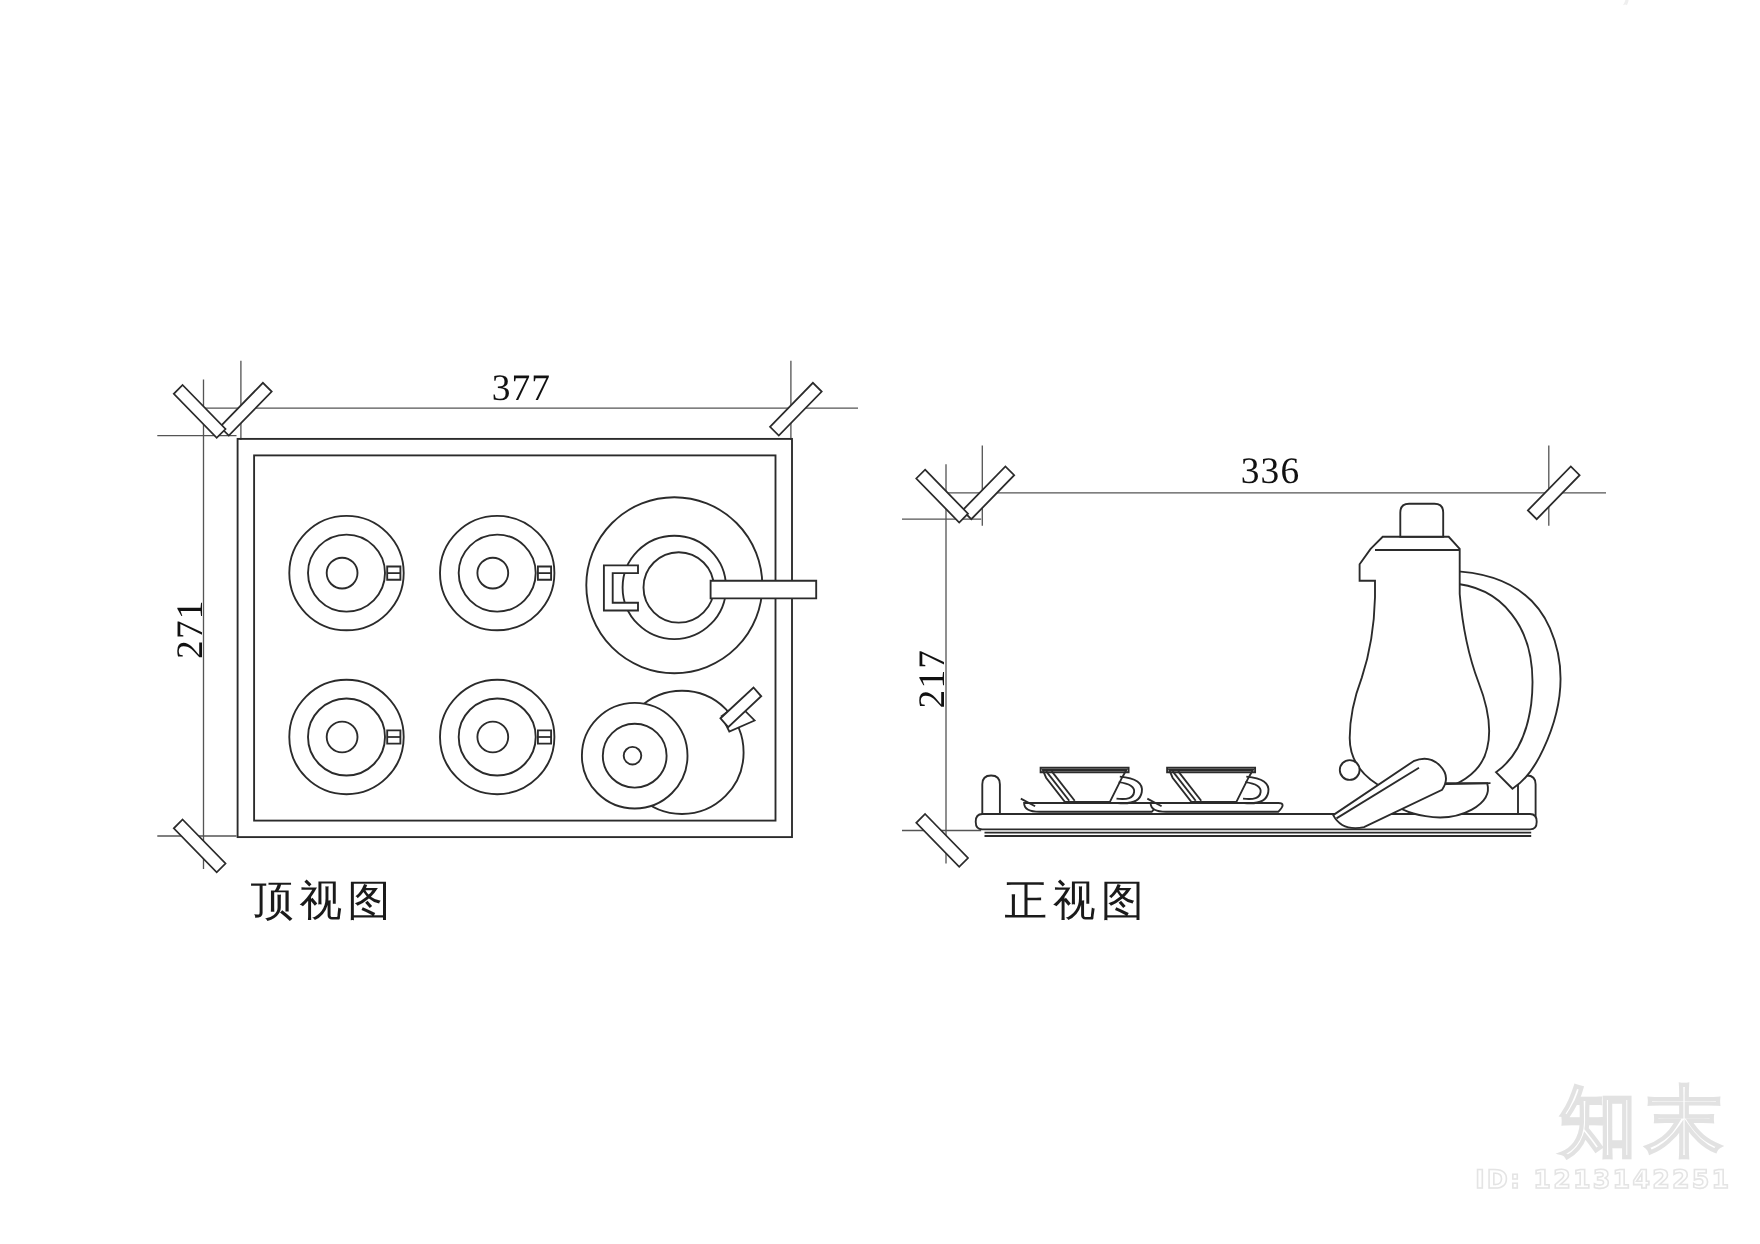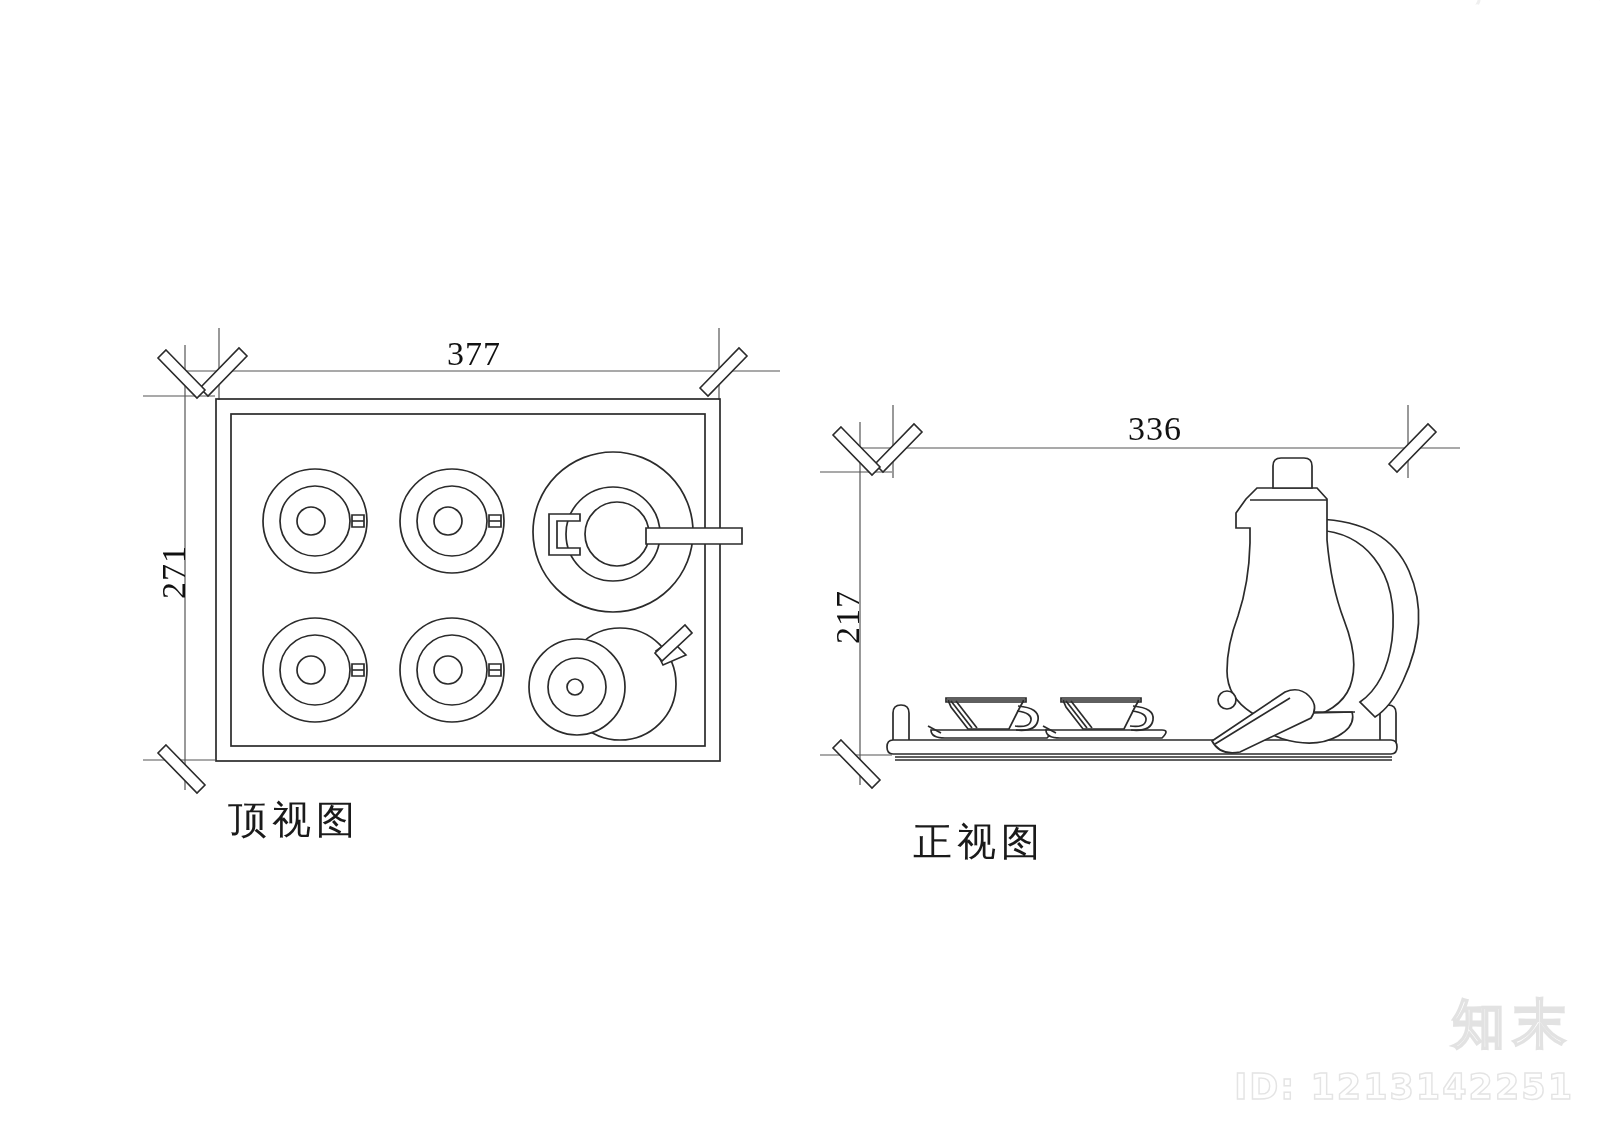--- a/index.html
+++ b/index.html
@@ -37,34 +37,34 @@
     font-weight: bold;
     letter-spacing: 1px;
     transform-origin: 0 0;
     transform: rotate(-33deg);
     -webkit-text-stroke: 0px;
   }
   .brand {
     position: absolute;
     right: 26px;
     bottom: 76px;
-    font-family: Liberation Mono, monospace;
-    font-size: 53px;
+    font-family: Liberation Sans, sans-serif;
+    font-size: 70px;
     font-weight: bold;
     color: #ffffff;
     -webkit-text-stroke: 1.6px #e2e2e2;
     letter-spacing: 8px;
     line-height: 1;
   }
   .brand-id {
     position: absolute;
     right: 26px;
-    bottom: 26px;
+    bottom: 46px;
     font-family: "DejaVu Sans", sans-serif;
-    font-size: 35px;
+    font-size: 23px;
     font-weight: bold;
     color: #ffffff;
     -webkit-text-stroke: 1.4px #e4e4e4;
     letter-spacing: 2px;
     line-height: 1;
   }
   .dim-text {
     position: absolute;
     font-family: "Liberation Serif", serif;
     font-size: 34px;
@@ -296,18 +296,18 @@
   <div class="dim-text" style="left:447px; top:337px;">377</div>
 
   <div class="dim-text vert" style="left:140px; top:555px; width:68px; text-align:center;">271</div>
 
   <div class="dim-text" style="left:1128px; top:412px;">336</div>
 
   <div class="dim-text vert" style="left:814px; top:600px; width:68px; text-align:center;">217</div>
 
   <div class="view-label" style="left:228px; top:800px;">顶视图</div>
 
-  <div class="view-label" style="left:913px; top:822px;text-align:right;">正视图</div>
+  <div class="view-label" style="left:913px; top:800px;text-align:right;">正视图</div>
 
   <div class="brand">知末</div>
   <div class="brand-id">ID: 1213142251</div>
 
 </div>
 
 </body></html>

